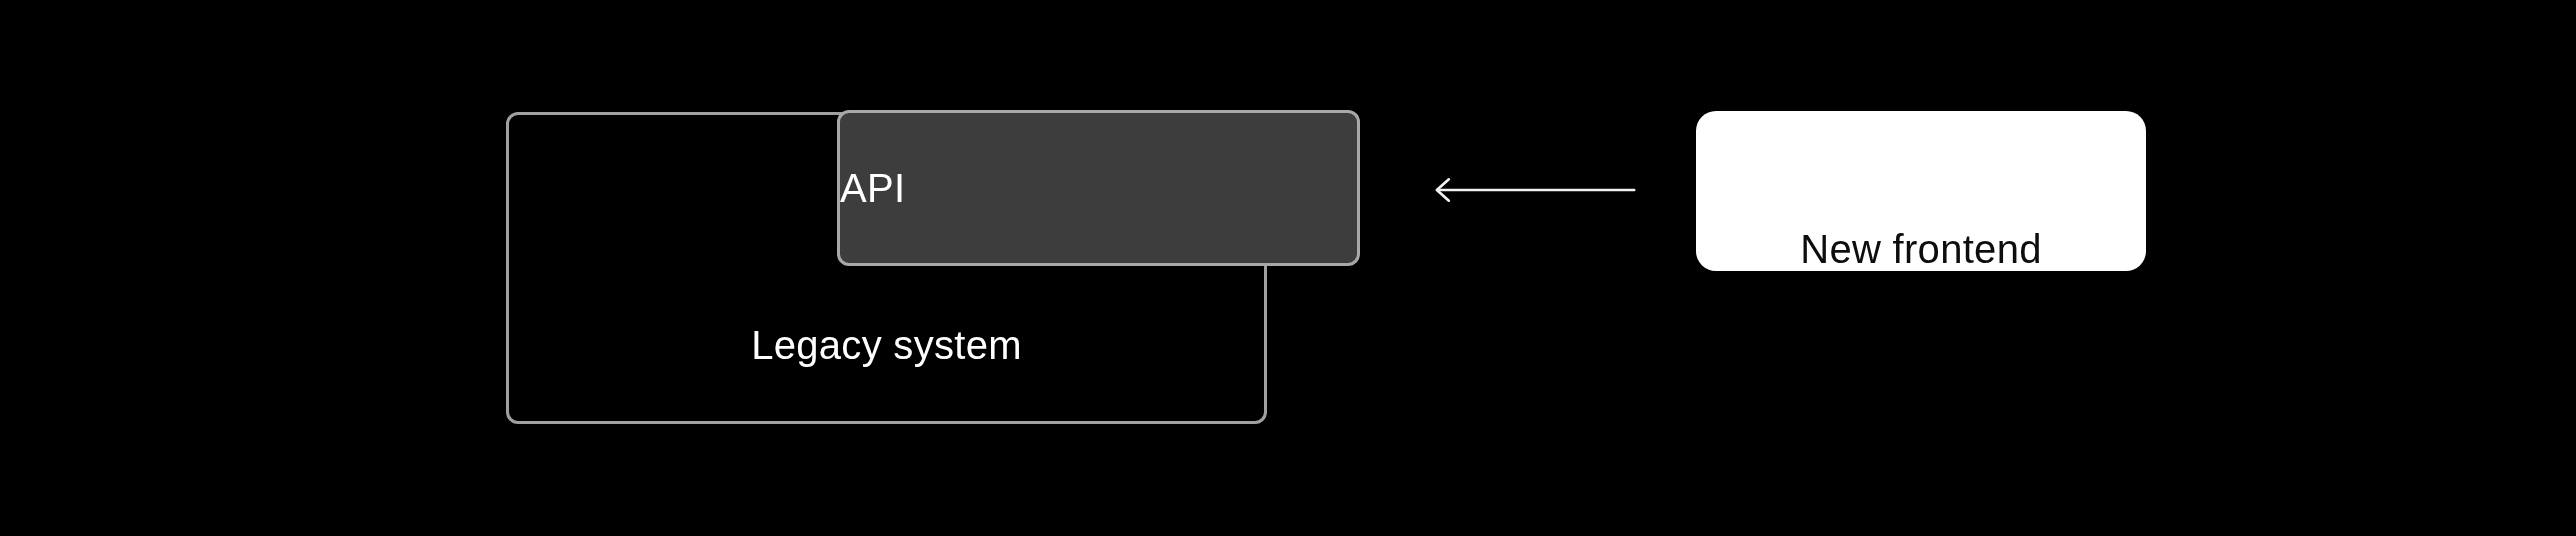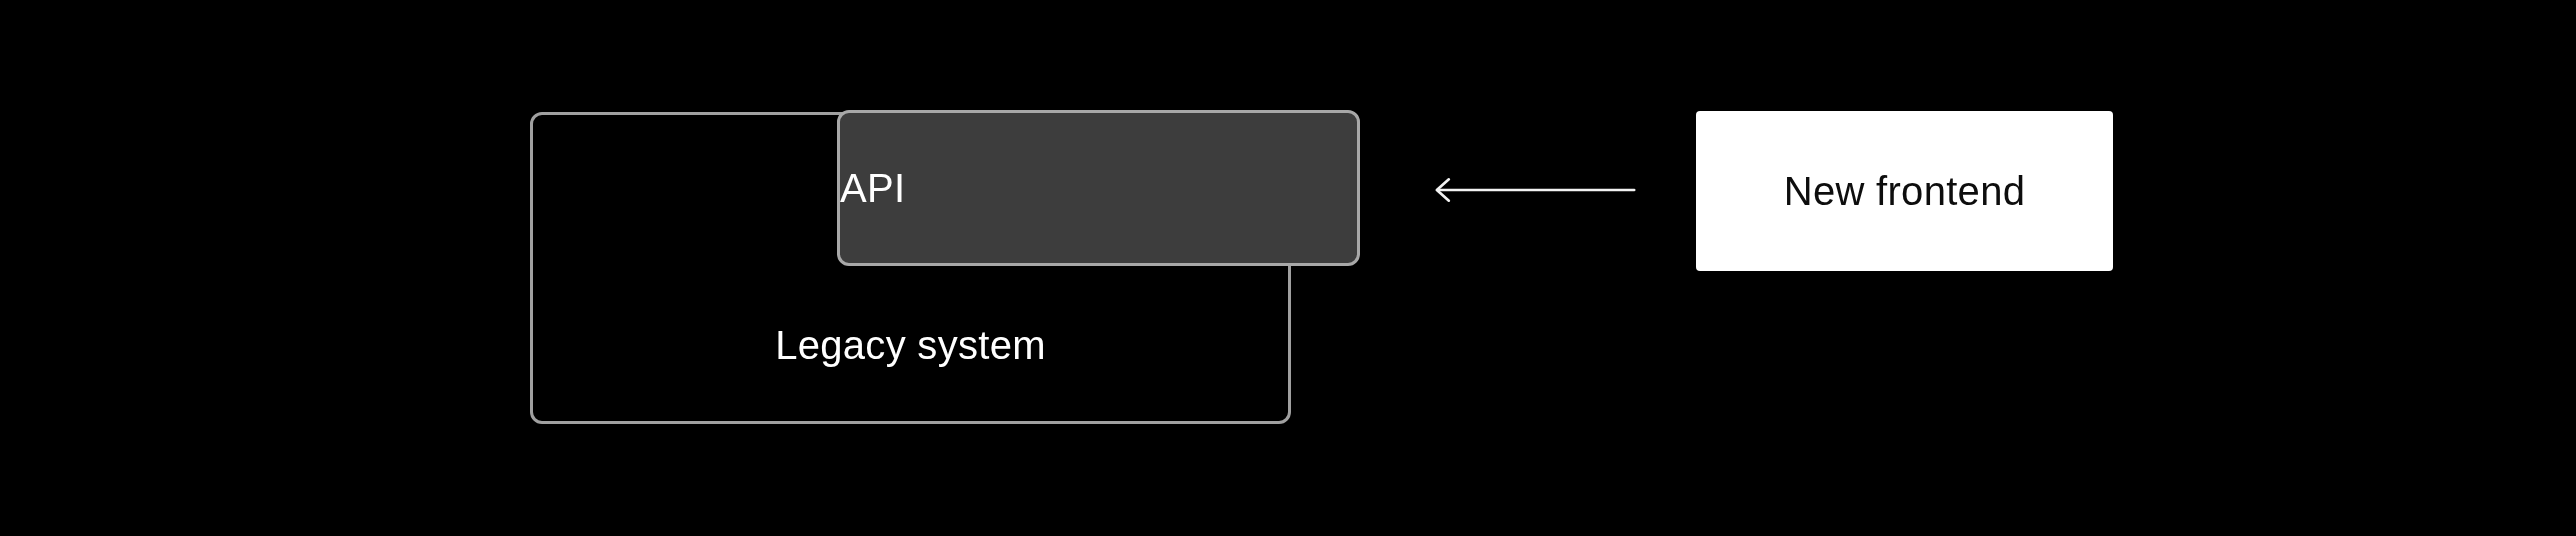--- a/index.html
+++ b/index.html
@@ -18,21 +18,21 @@
   .box-label {
     font-size: 40px;
     line-height: 44px;
     text-align: center;
     letter-spacing: 0.3px;
   }
 
   
   .legacy-system-box {
     position: absolute;
-    left: 530px;
+    left: 506px;
     top: 112px;
     width: 761px;
     height: 312px;
     box-sizing: border-box;
     border: 3.4px solid var(--outline-gray, #a0a0a0);
     border-radius: 12px;
     background: transparent;
   }
   .legacy-system-label-wrap {
     position: absolute;
@@ -93,27 +93,27 @@
     display: block;
     width: 100%;
     height: 100%;
   }
 
   
   .new-frontend-box {
     position: absolute;
     left: 1696px;
     top: 111px;
-    width: 417px;
+    width: 450px;
     height: 160px;
     box-sizing: border-box;
     background: var(--card-white, #fff);
-    border-radius: 4px;
+    border-radius: 20px;
     display: flex;
-    align-items: center;
+    align-items: flex-end;
     justify-content: center;
     color: var(--text-dark, #0d0d0d);
   }
 </style>
 </head>
 <body>
 
 <div class="canvas">
 
   <div class="legacy-system-box">

